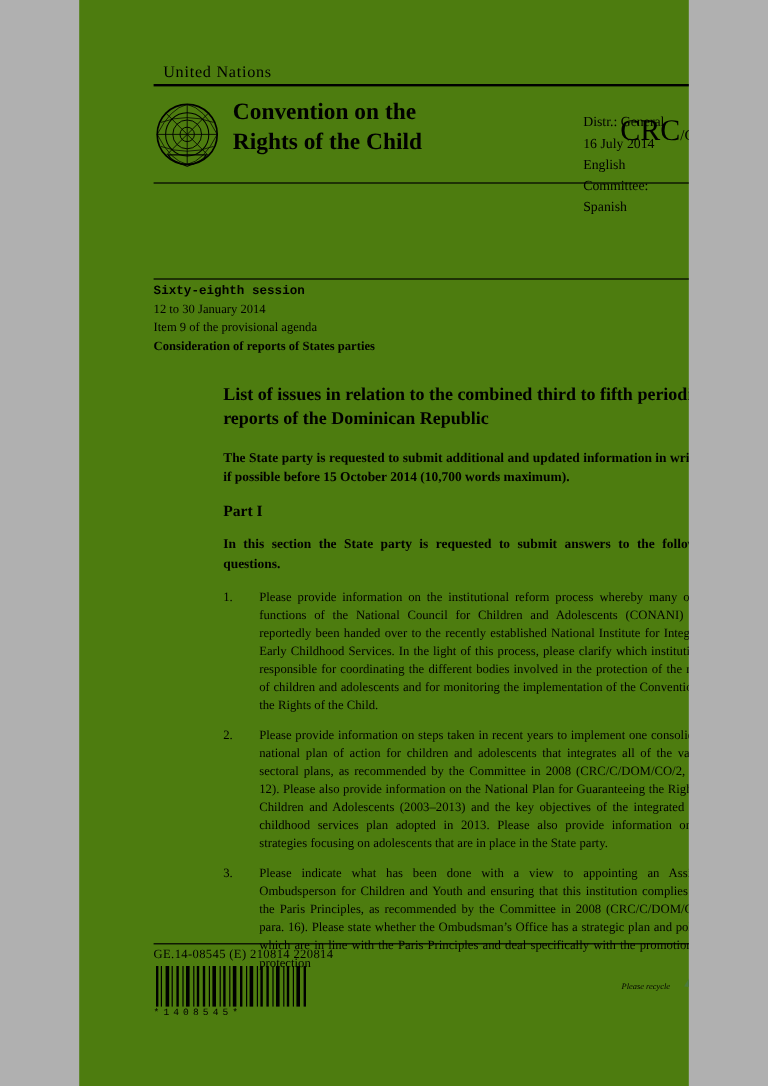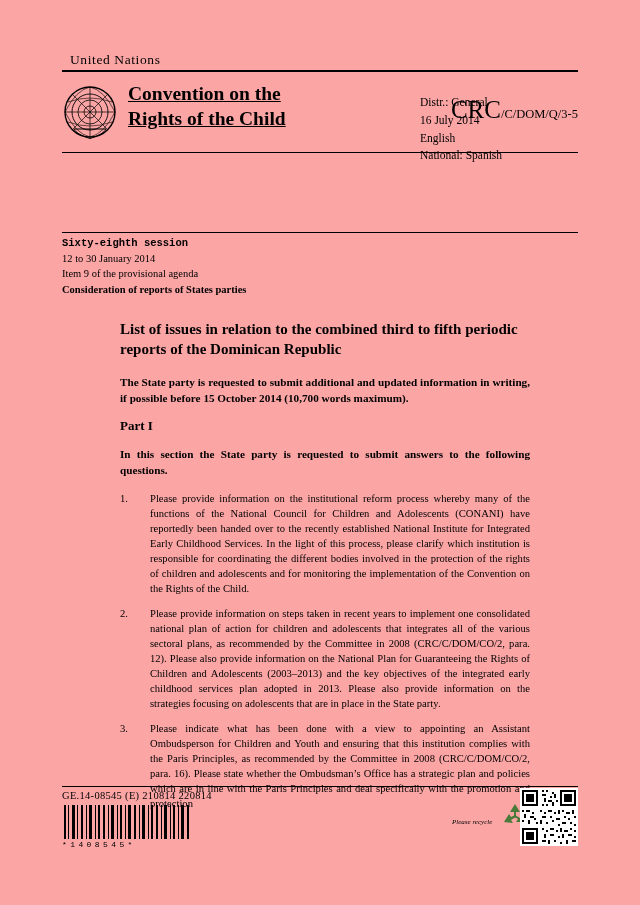--- a/index.html
+++ b/index.html
@@ -2,23 +2,23 @@
 <html><head>
 <meta charset="utf-8">
 <style>
   html, body {
     margin: 0;
     padding: 0;
     background: #b0b0b0;
   }
   .page {
     position: relative;
-    width: 640px;
+    width: 508px;
     height: 905px;
-    background: #fca5a5;
+    background: #4d7c0f;
     margin: 0 auto;
     overflow: hidden;
     font-family: "Liberation Serif", serif;
     color: #000000;
   }
 
   
   .header {
     position: absolute;
     left: 62px;
@@ -74,21 +74,20 @@
     height: 56px;
   }
   .doc-title {
     position: absolute;
     left: 128px;
     top: 82px;
     font-weight: bold;
     font-size: 19.5px;
     line-height: 1.28;
     font-family: "Liberation Serif", serif;
-    text-decoration: underline;
   }
   .distr {
     position: absolute;
     left: 420px;
     top: 94px;
     font-size: 11.5px;
     line-height: 1.55;
   }
 
   
@@ -277,21 +276,21 @@
 
   <div class="doc-title">
     <div>Convention on the</div>
     <div>Rights of the Child</div>
   </div>
 
   <div class="distr">
     <div>Distr.: General</div>
     <div>16 July 2014</div>
     <div>English</div>
-    <div>National: Spanish</div>
+    <div>Committee: Spanish</div>
   </div>
 
   <div class="committee-rule"></div>
   <div class="committee">
     <div class="l2">Sixty-eighth session</div>
     <div class="l3">12 to 30 January 2014</div>
     <div class="l4">Item 9 of the provisional agenda</div>
     <div class="l5">Consideration of reports of States parties</div>
   </div>
 

